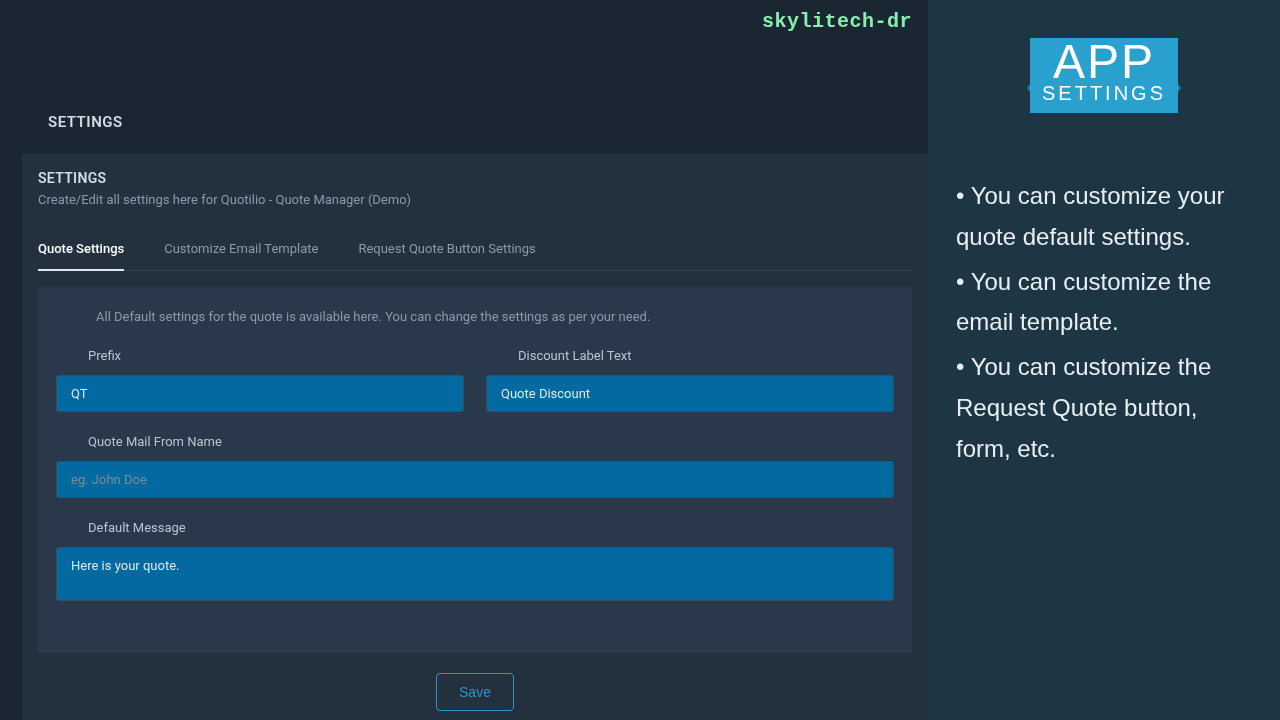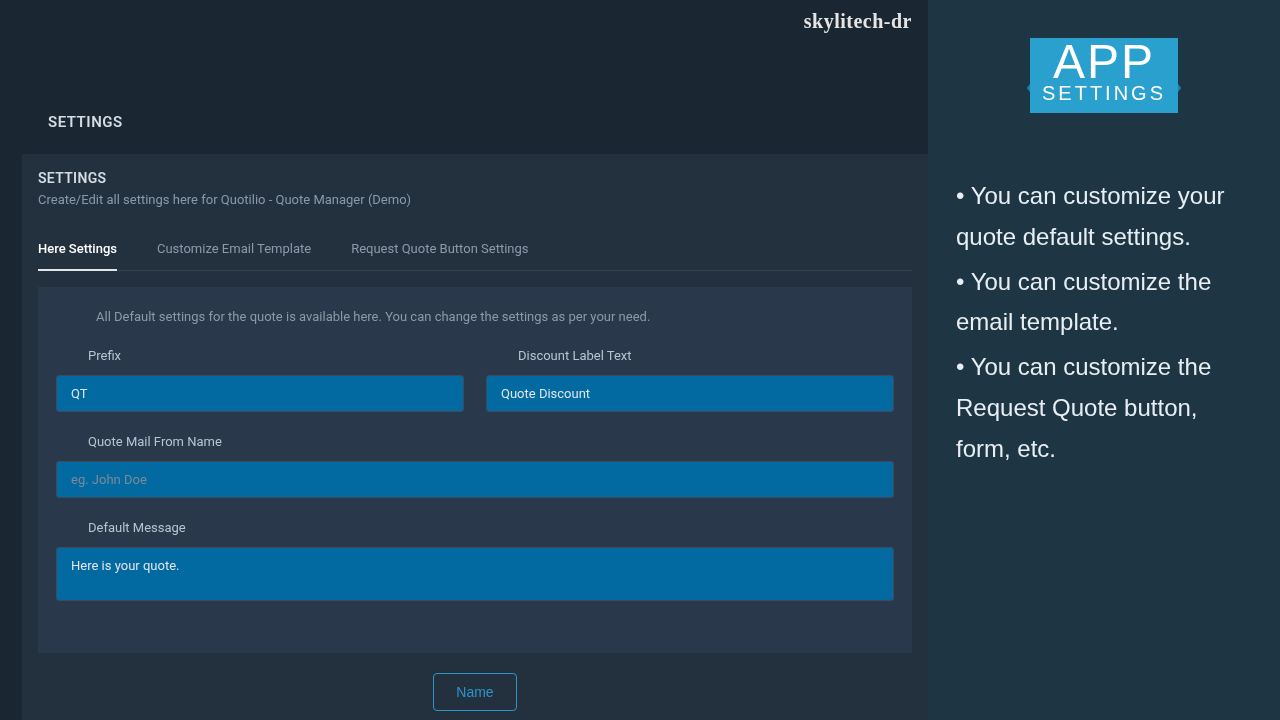--- a/index.html
+++ b/index.html
@@ -12,23 +12,23 @@
     height: 720px;
     background: #1a2733;
     position: relative;
     color: #b8c4cf;
   }
 
   .brand {
     position: absolute;
     top: 10px;
     right: 16px;
-    font-family: Liberation Serif, serif;
+    font-family: Liberation Mono, monospace;
     font-weight: bold;
-    color: #e5e5e5;
+    color: #86efac;
     font-size: 20px;
     letter-spacing: 0.5px;
   }
 
   .page-title {
     position: absolute;
     top: 113px;
     left: 48px;
     font-size: 15px;
     font-weight: 600;
@@ -198,21 +198,21 @@
 
   <div class="brand">skylitech-dr</div>
 
   <div class="page-title">SETTINGS</div>
 
   <div class="card">
     <div class="card-title">SETTINGS</div>
     <div class="card-sub">Create/Edit all settings here for Quotilio - Quote Manager (Demo)</div>
 
     <div class="tabs">
-      <div class="tab active">Here Settings</div>
+      <div class="tab active">Quote Settings</div>
       <div class="tab">Customize Email Template</div>
       <div class="tab">Request Quote Button Settings</div>
     </div>
 
     <div class="panel">
       <div class="panel-desc">All Default settings for the quote is available here. You can change the settings as per your need.</div>
 
       <div class="row">
         <div class="field">
           <span class="label">Prefix</span>
@@ -233,21 +233,21 @@
 
       <div class="row">
         <div class="field" style="flex-basis:100%;">
           <span class="label">Default Message</span>
           <textarea class="textarea" style="">Here is your quote.</textarea>
         </div>
       </div>
     </div>
 
     <div class="save-wrap">
-      <button class="save-btn">Name</button>
+      <button class="save-btn">Save</button>
     </div>
   </div>
 </div>
 
 <div class="info">
   <div class="badge-wrap">
     <div class="badge">
       <div class="ribbon left"></div>
       <div class="badge-core">
         <div class="badge-top">APP</div>

